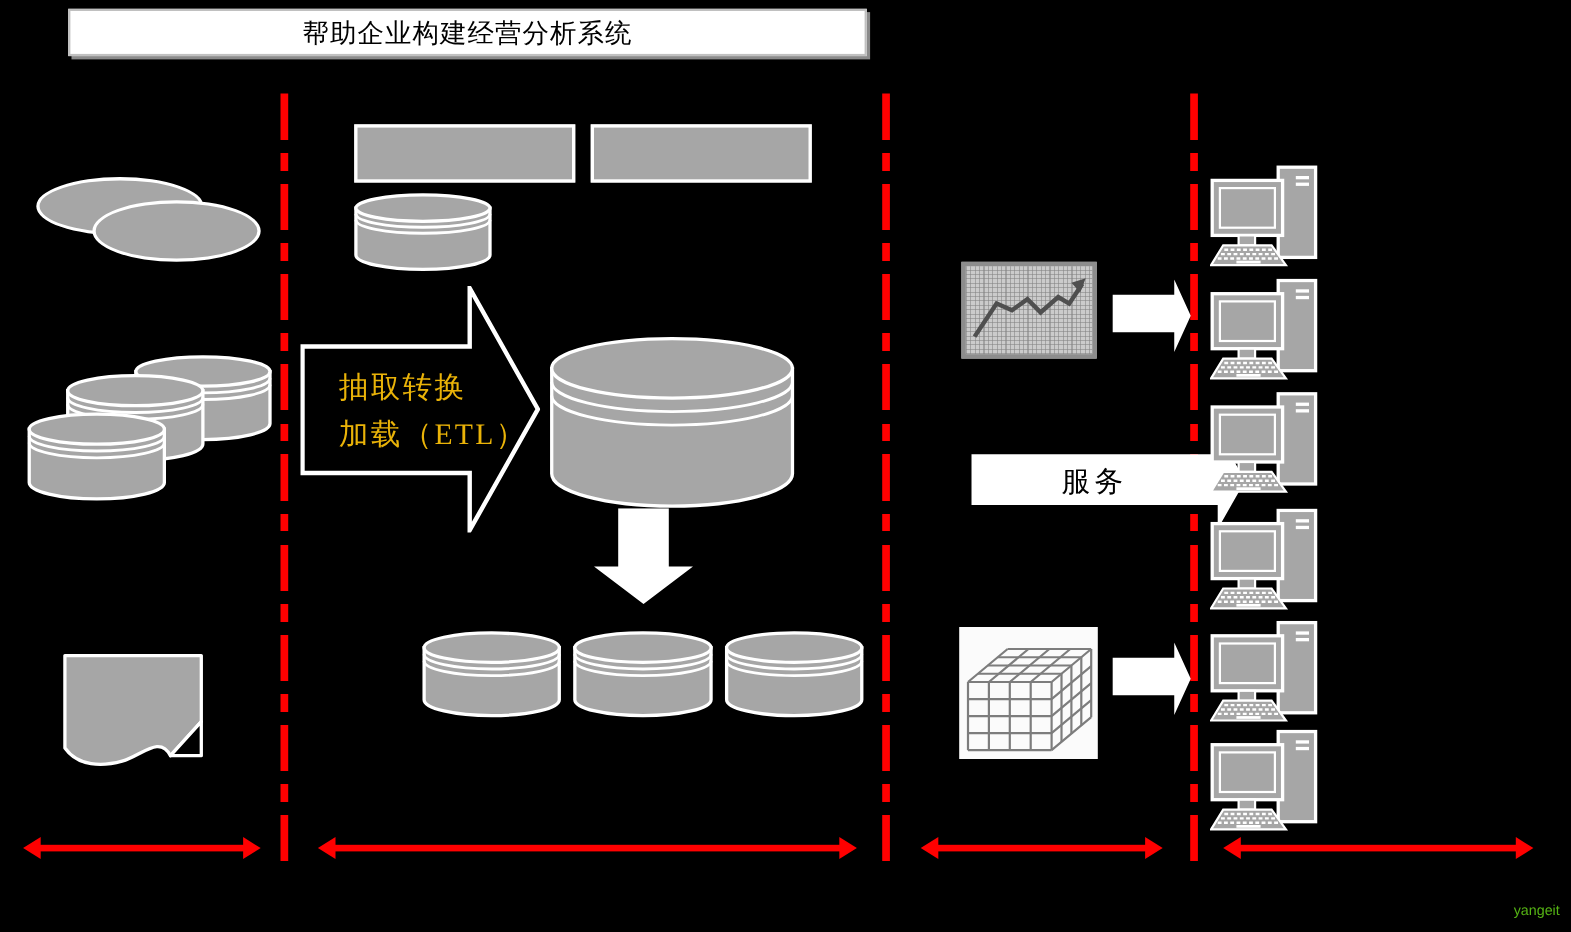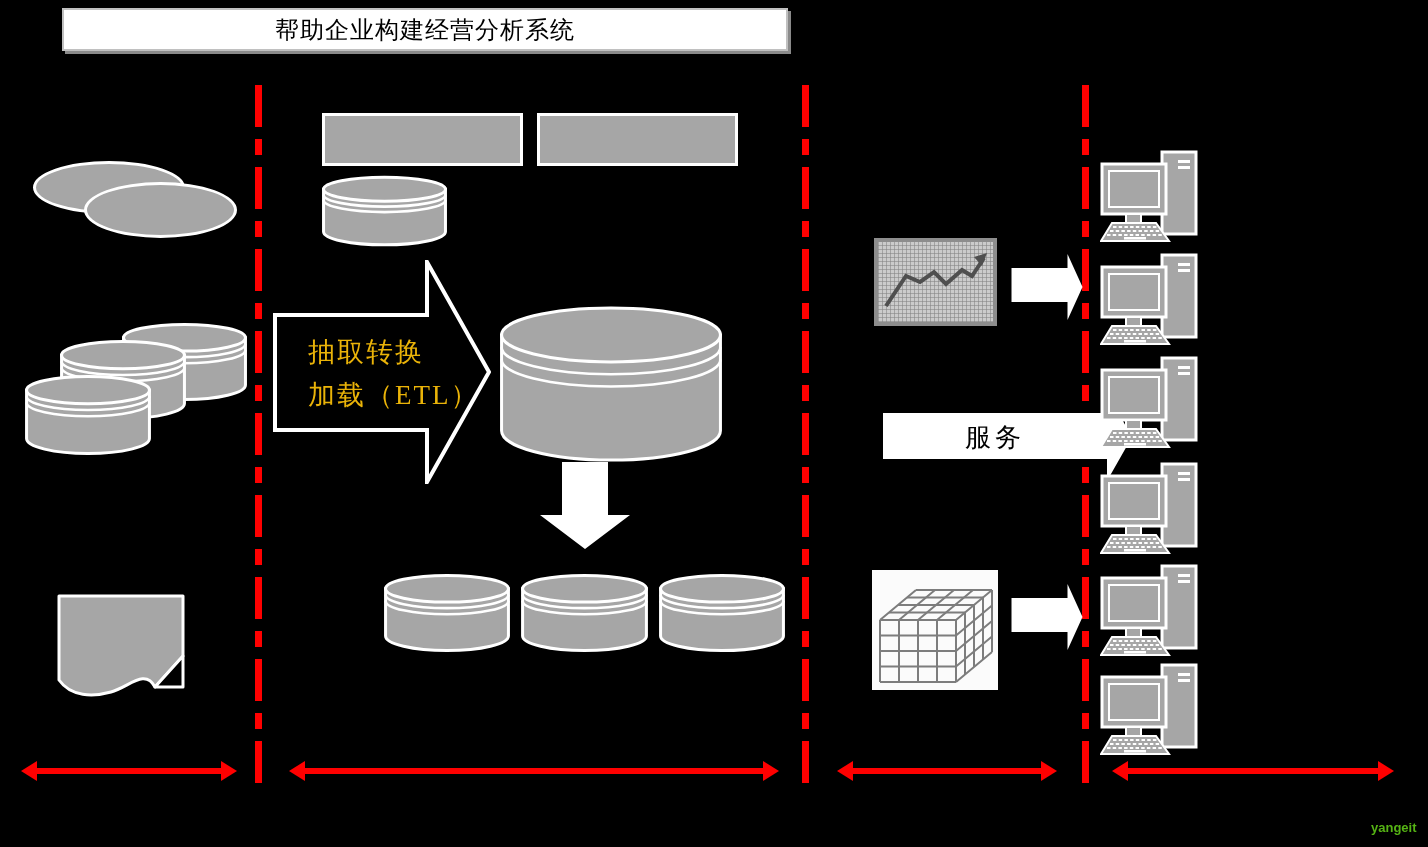--- a/index.html
+++ b/index.html
@@ -87,21 +87,21 @@
   
   .darrow { position:absolute; top:768px; height:6px; background:var(--divider,#f00); }
   .darrow .ah { position:absolute; top:-7px; width:0; height:0; border-top:10px solid transparent; border-bottom:10px solid transparent; }
   .darrow .ah-left  { left:-15px;  border-right:16px solid var(--divider,#f00); }
   .darrow .ah-right { right:-15px; border-left:16px solid var(--divider,#f00); }
 
   
   .watermark {
     position:absolute; left:1371px; top:820px; width:52px;
     color:var(--watermark,#55b314); font-family:"Liberation Sans",sans-serif;
-    font-size:13px; font-weight:bold; text-align:left;
+    font-size:13px; font-weight:normal; text-align:center;
   }
 </style>
 </head>
 <body>
 
 <div class="canvas">
 
   <svg width="0" height="0" style="position:absolute" aria-hidden="true">
     <defs>
       <g id="cyl">

